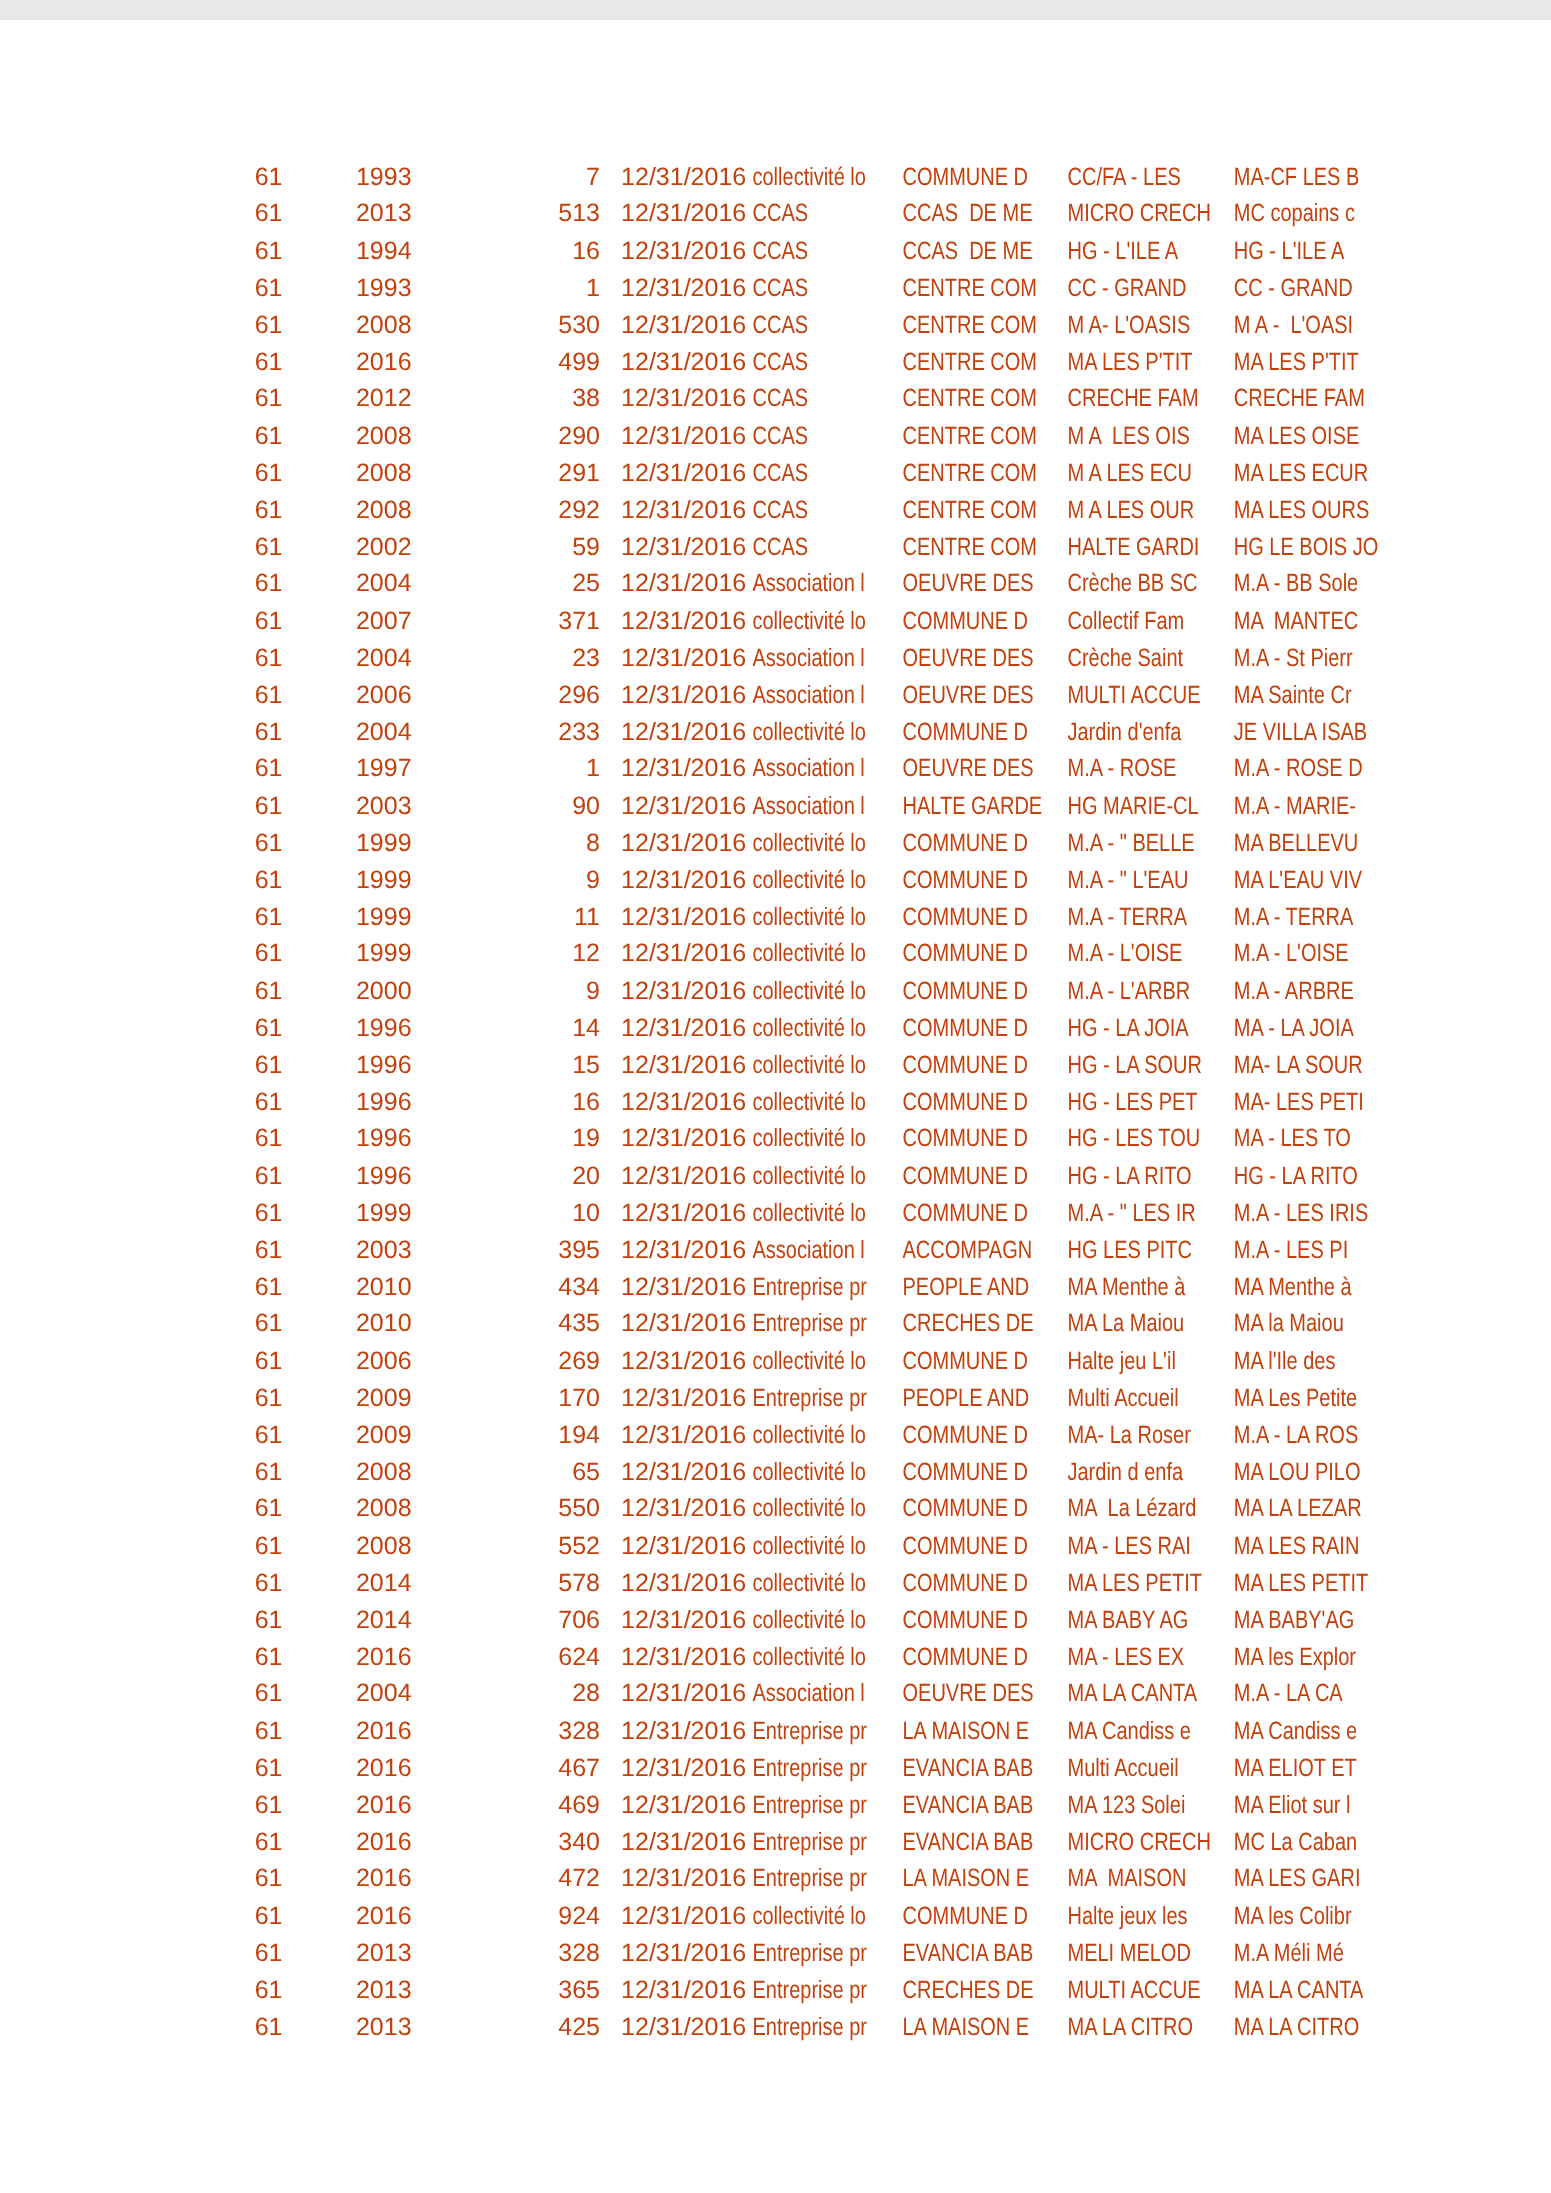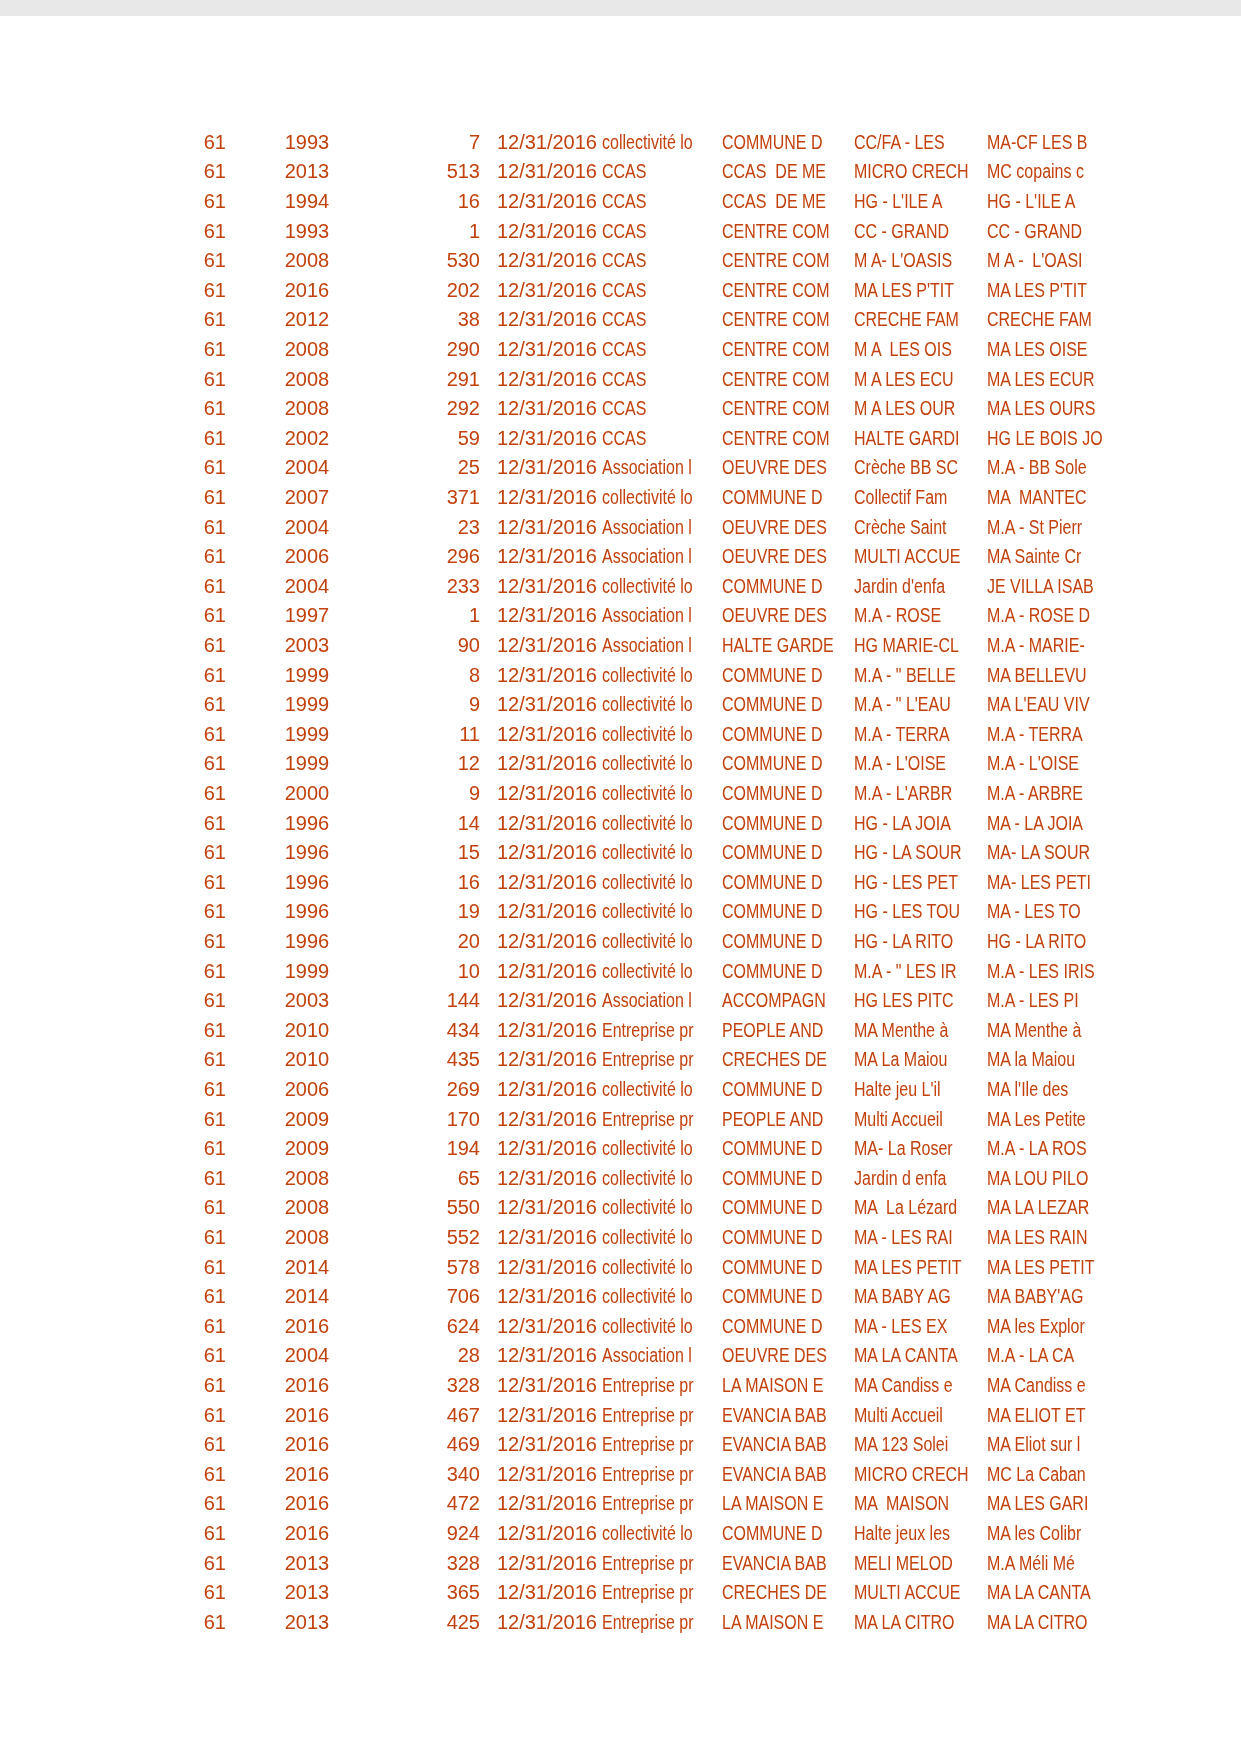--- a/index.html
+++ b/index.html
@@ -102,21 +102,21 @@
         <div class="cell c2 num"><span class="in">530</span></div>
         <div class="cell c3 num"><span class="in">12/31/2016</span></div>
         <div class="cell c4 txt"><span class="in">CCAS</span></div>
         <div class="cell c5 txt"><span class="in">CENTRE COM</span></div>
         <div class="cell c6 txt"><span class="in">M A- L'OASIS</span></div>
         <div class="cell c7 txt"><span class="in">M A -  L'OASI</span></div>
       </div>
       <div class="row" style="top: 259.7px;">
         <div class="cell c0 num"><span class="in">61</span></div>
         <div class="cell c1 num"><span class="in">2016</span></div>
-        <div class="cell c2 num"><span class="in">202</span></div>
+        <div class="cell c2 num"><span class="in">499</span></div>
         <div class="cell c3 num"><span class="in">12/31/2016</span></div>
         <div class="cell c4 txt"><span class="in">CCAS</span></div>
         <div class="cell c5 txt"><span class="in">CENTRE COM</span></div>
         <div class="cell c6 txt"><span class="in">MA LES P'TIT</span></div>
         <div class="cell c7 txt"><span class="in">MA LES P'TIT</span></div>
       </div>
       <div class="row" style="top: 289.3px;">
         <div class="cell c0 num"><span class="in">61</span></div>
         <div class="cell c1 num"><span class="in">2012</span></div>
         <div class="cell c2 num"><span class="in">38</span></div>
@@ -342,21 +342,21 @@
         <div class="cell c2 num"><span class="in">10</span></div>
         <div class="cell c3 num"><span class="in">12/31/2016</span></div>
         <div class="cell c4 txt"><span class="in">collectivité lo</span></div>
         <div class="cell c5 txt"><span class="in">COMMUNE D</span></div>
         <div class="cell c6 txt"><span class="in">M.A - " LES IR</span></div>
         <div class="cell c7 txt"><span class="in">M.A - LES IRIS</span></div>
       </div>
       <div class="row" style="top: 970.1px;">
         <div class="cell c0 num"><span class="in">61</span></div>
         <div class="cell c1 num"><span class="in">2003</span></div>
-        <div class="cell c2 num"><span class="in">144</span></div>
+        <div class="cell c2 num"><span class="in">395</span></div>
         <div class="cell c3 num"><span class="in">12/31/2016</span></div>
         <div class="cell c4 txt"><span class="in">Association l</span></div>
         <div class="cell c5 txt"><span class="in">ACCOMPAGN</span></div>
         <div class="cell c6 txt"><span class="in">HG LES PITC</span></div>
         <div class="cell c7 txt"><span class="in">M.A - LES PI</span></div>
       </div>
       <div class="row" style="top: 999.7px;">
         <div class="cell c0 num"><span class="in">61</span></div>
         <div class="cell c1 num"><span class="in">2010</span></div>
         <div class="cell c2 num"><span class="in">434</span></div>

